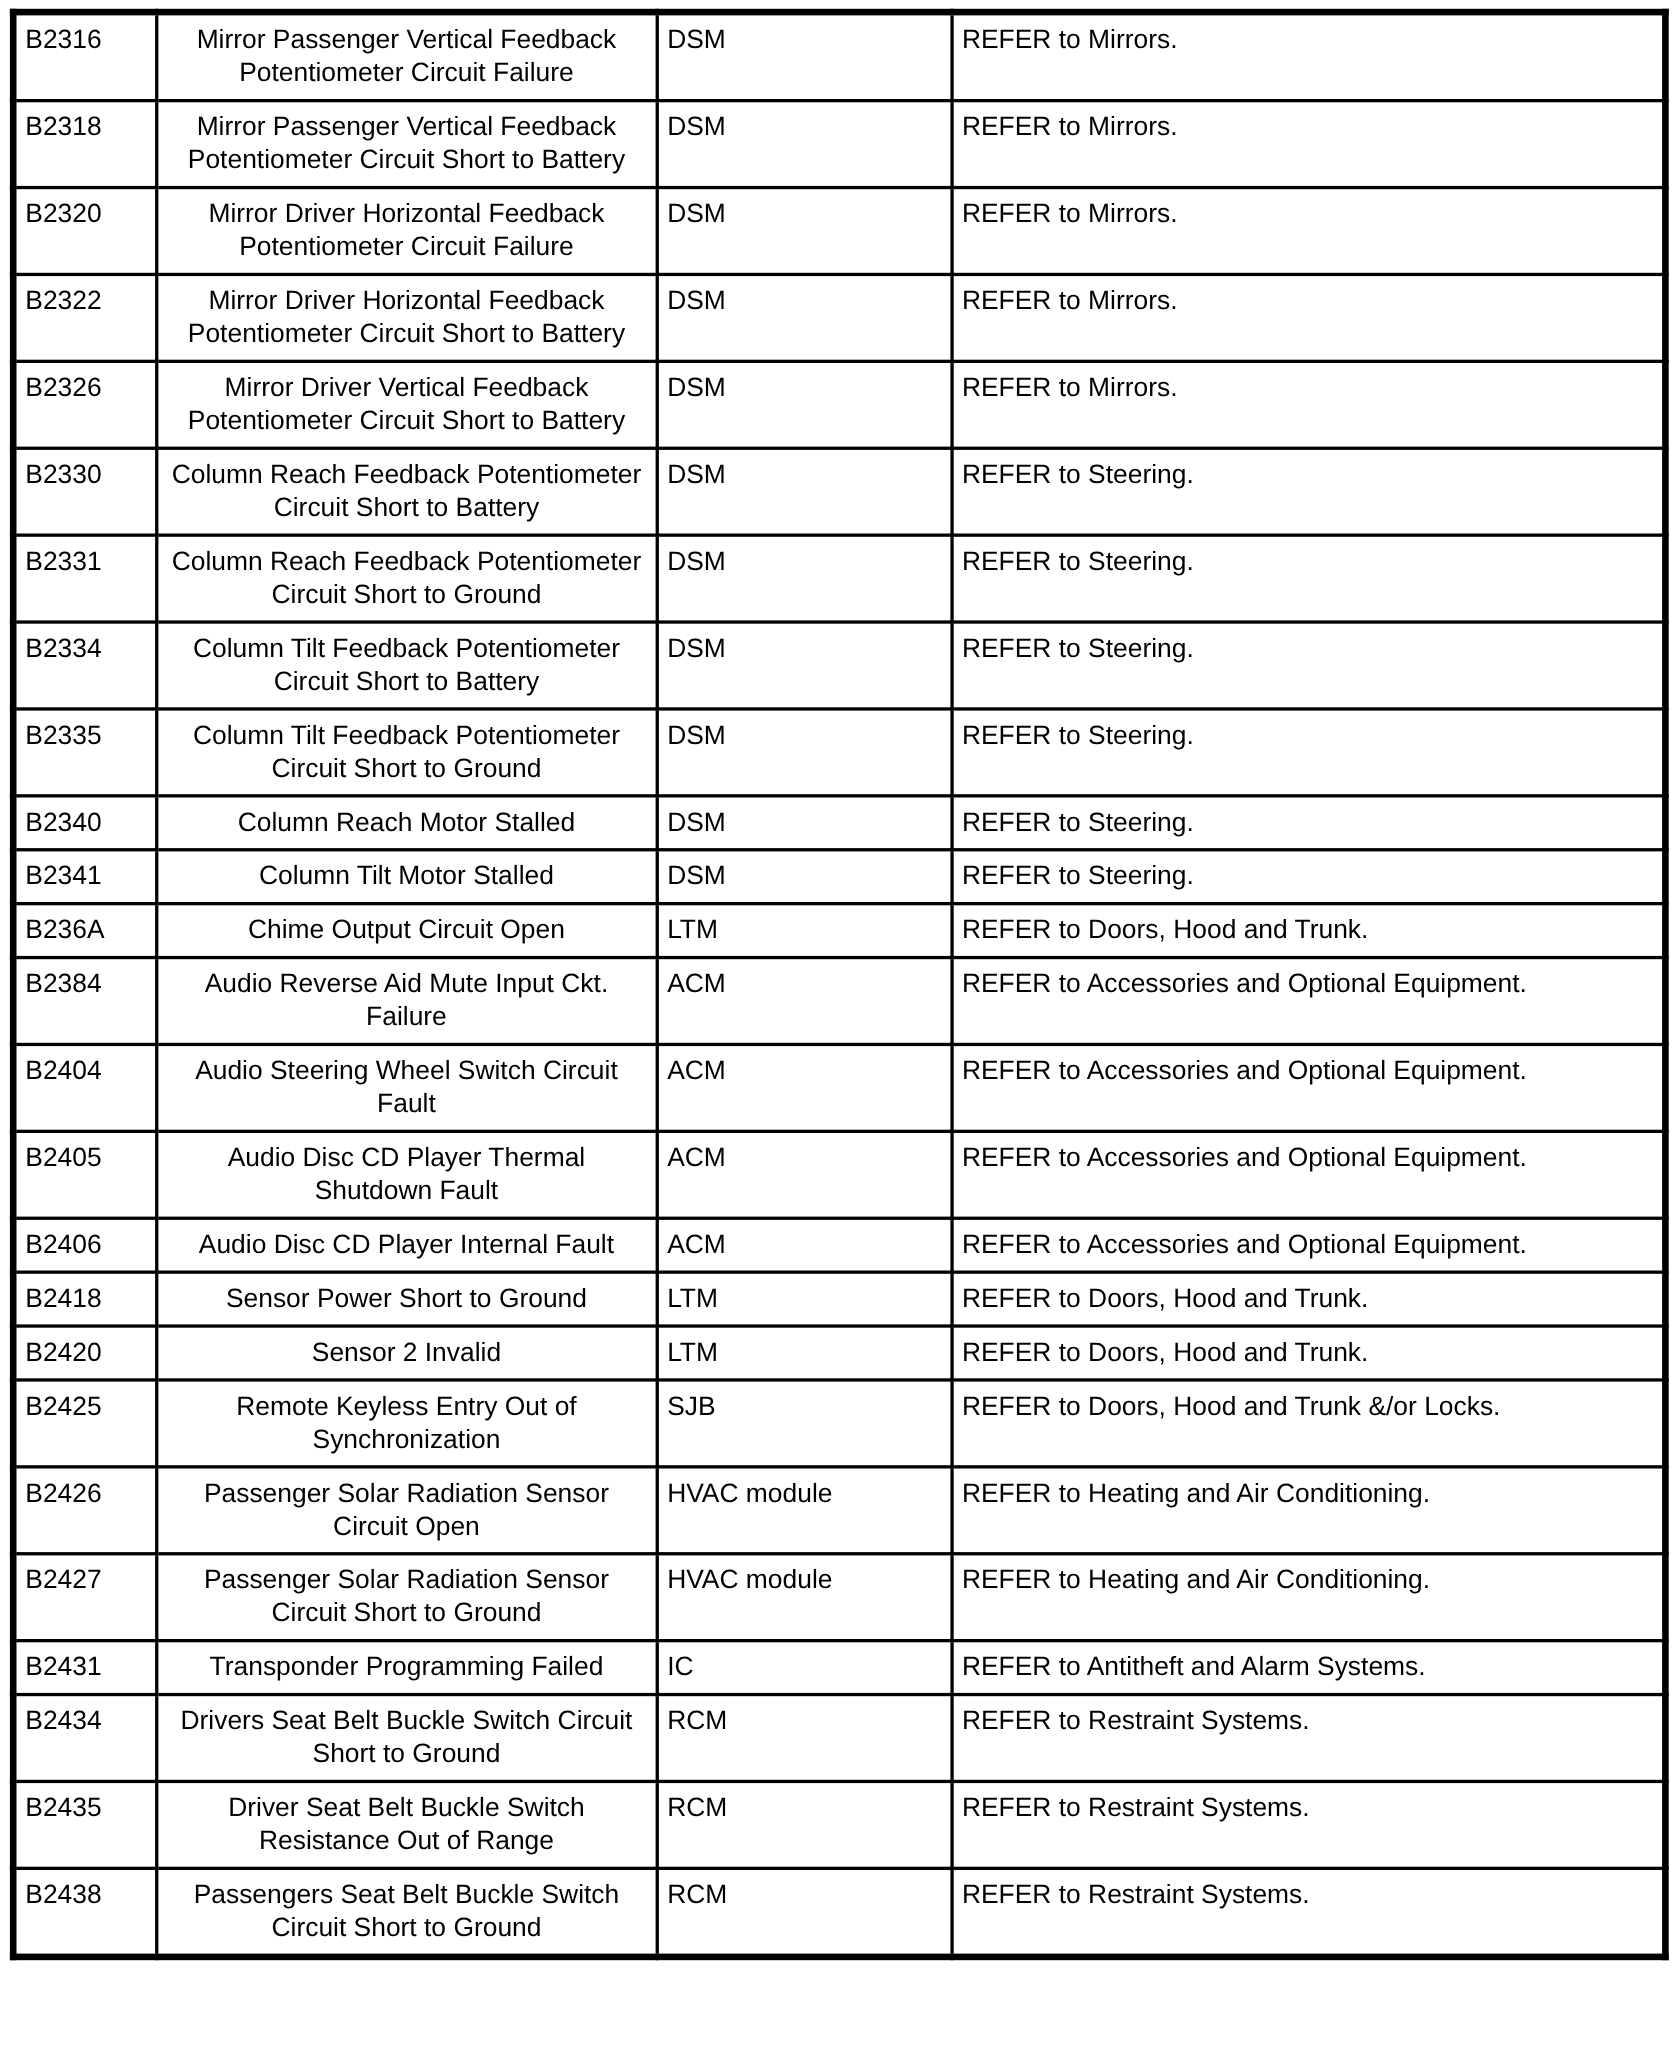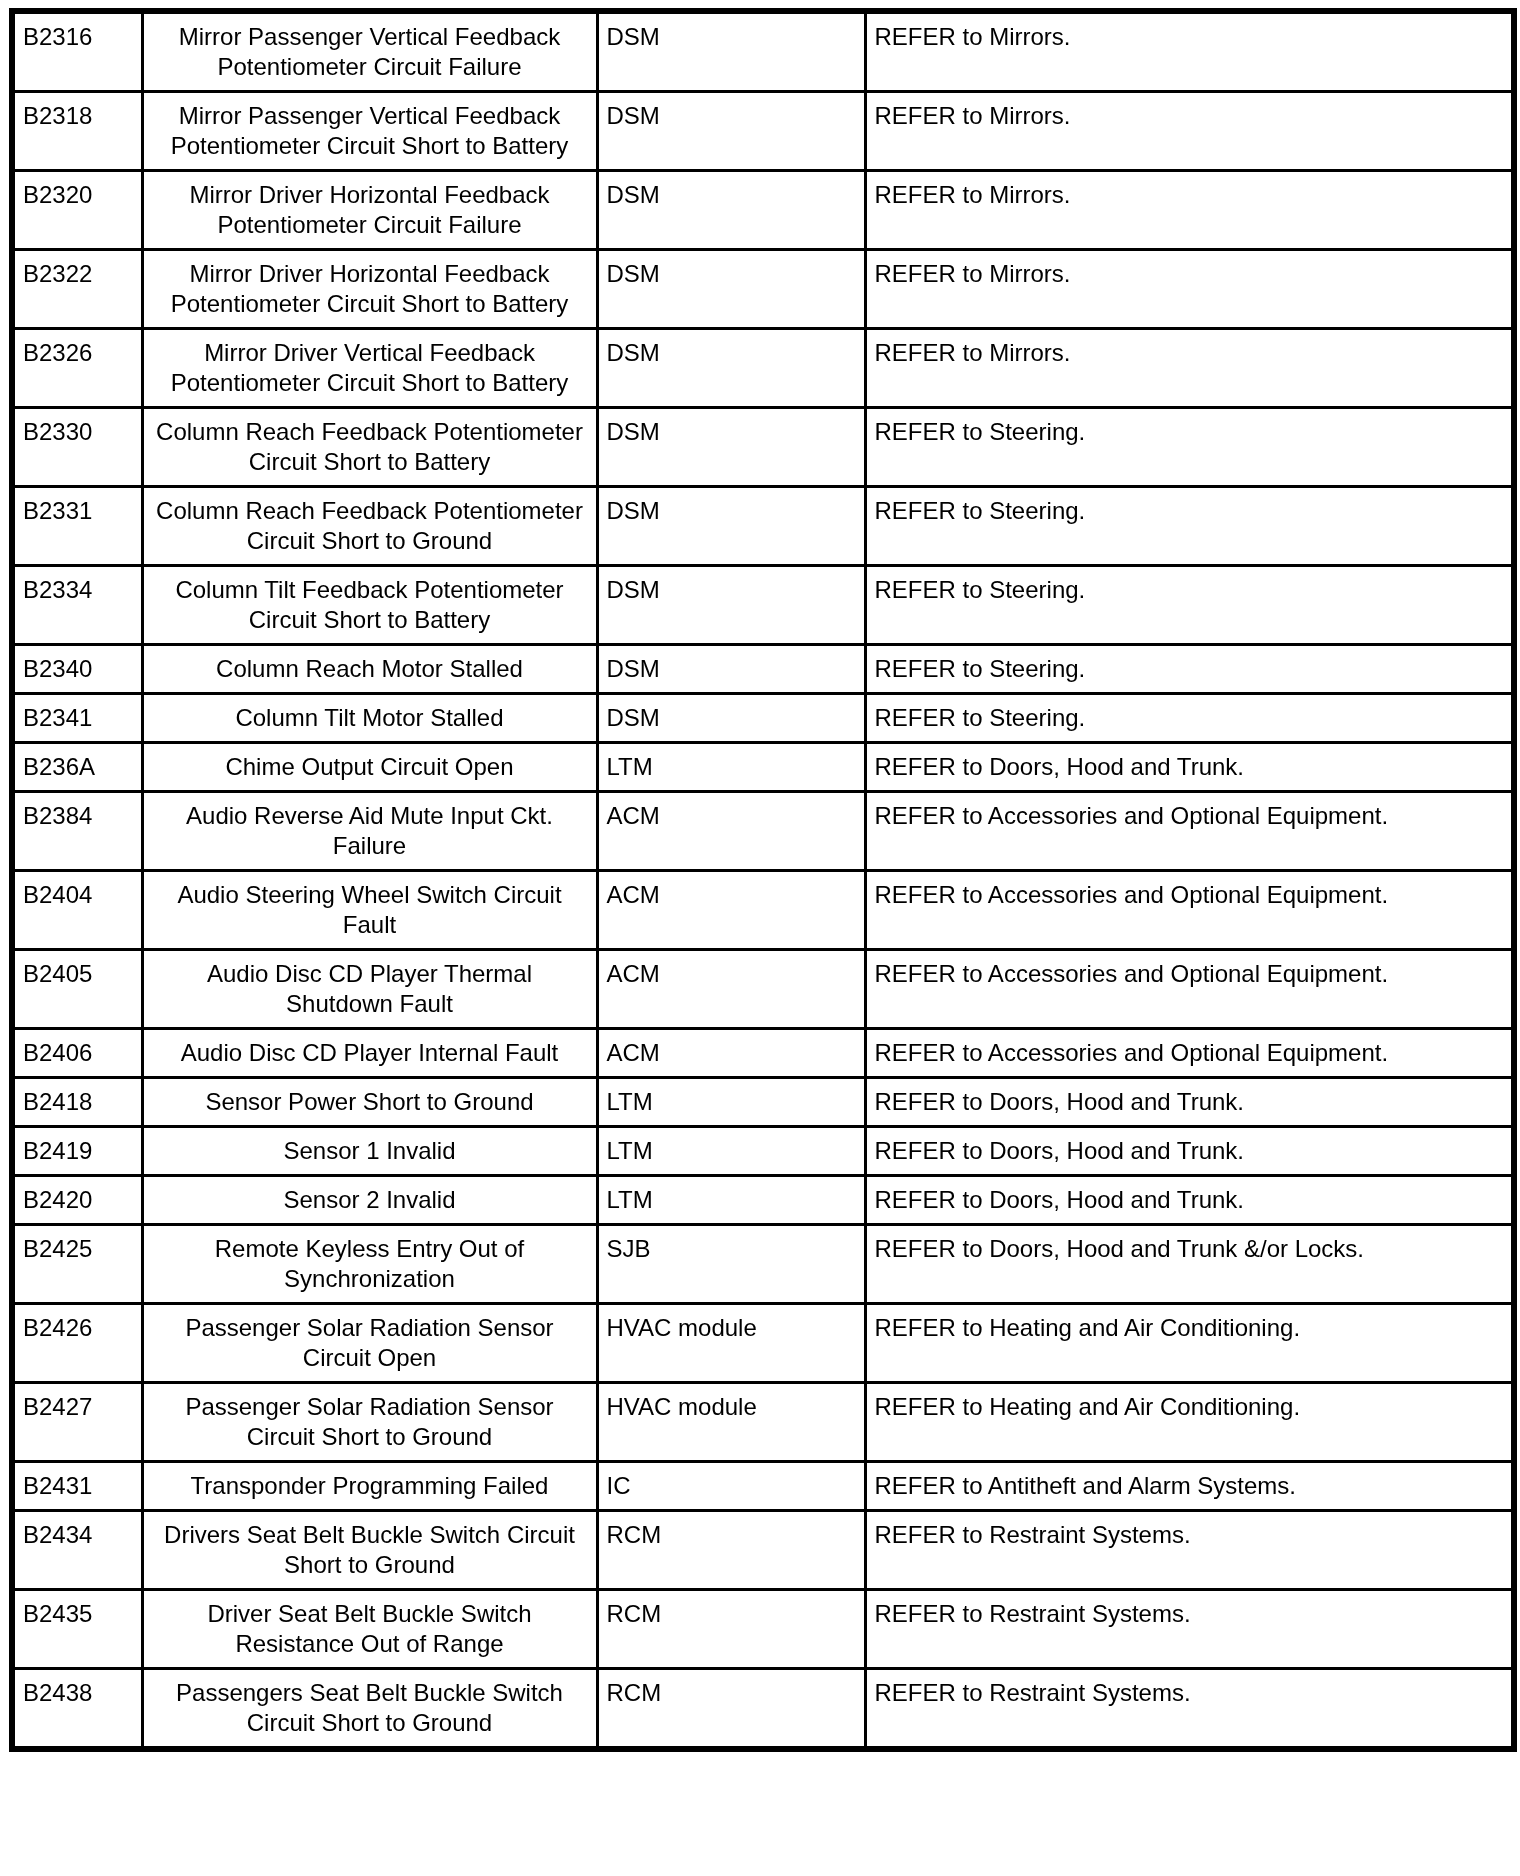--- a/index.html
+++ b/index.html
@@ -120,20 +120,26 @@
     <td class="cell-action">REFER to Steering.</td>
   </tr>
 
   <tr>
     <td class="cell-code">B2334</td>
     <td class="cell-desc">Column Tilt Feedback Potentiometer Circuit Short to Battery</td>
     <td class="cell-module">DSM</td>
     <td class="cell-action">REFER to Steering.</td>
   </tr>
 
+  <tr>
+    <td class="cell-code">B2335</td>
+    <td class="cell-desc">Column Tilt Feedback Potentiometer Circuit Short to Ground</td>
+    <td class="cell-module">DSM</td>
+    <td class="cell-action">REFER to Steering.</td>
+  </tr>
 
   <tr>
     <td class="cell-code">B2340</td>
     <td class="cell-desc">Column Reach Motor Stalled</td>
     <td class="cell-module">DSM</td>
     <td class="cell-action">REFER to Steering.</td>
   </tr>
 
   <tr>
     <td class="cell-code">B2341</td>
@@ -177,26 +183,20 @@
     <td class="cell-action">REFER to Accessories and Optional Equipment.</td>
   </tr>
 
   <tr>
     <td class="cell-code">B2418</td>
     <td class="cell-desc">Sensor Power Short to Ground</td>
     <td class="cell-module">LTM</td>
     <td class="cell-action">REFER to Doors, Hood and Trunk.</td>
   </tr>
 
-  <tr>
-    <td class="cell-code">B2419</td>
-    <td class="cell-desc">Sensor 1 Invalid</td>
-    <td class="cell-module">LTM</td>
-    <td class="cell-action">REFER to Doors, Hood and Trunk.</td>
-  </tr>
 
   <tr>
     <td class="cell-code">B2420</td>
     <td class="cell-desc">Sensor 2 Invalid</td>
     <td class="cell-module">LTM</td>
     <td class="cell-action">REFER to Doors, Hood and Trunk.</td>
   </tr>
 
   <tr>
     <td class="cell-code">B2425</td>

